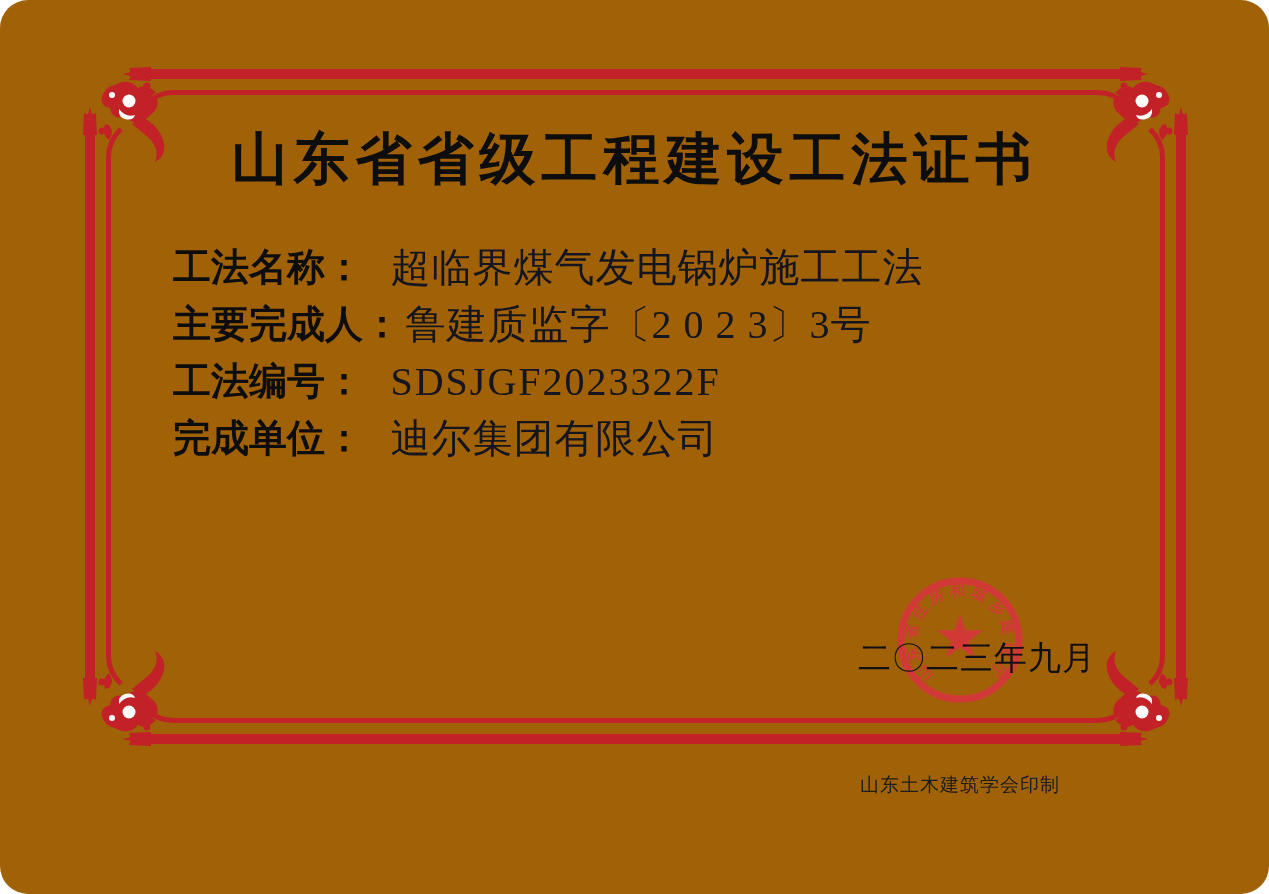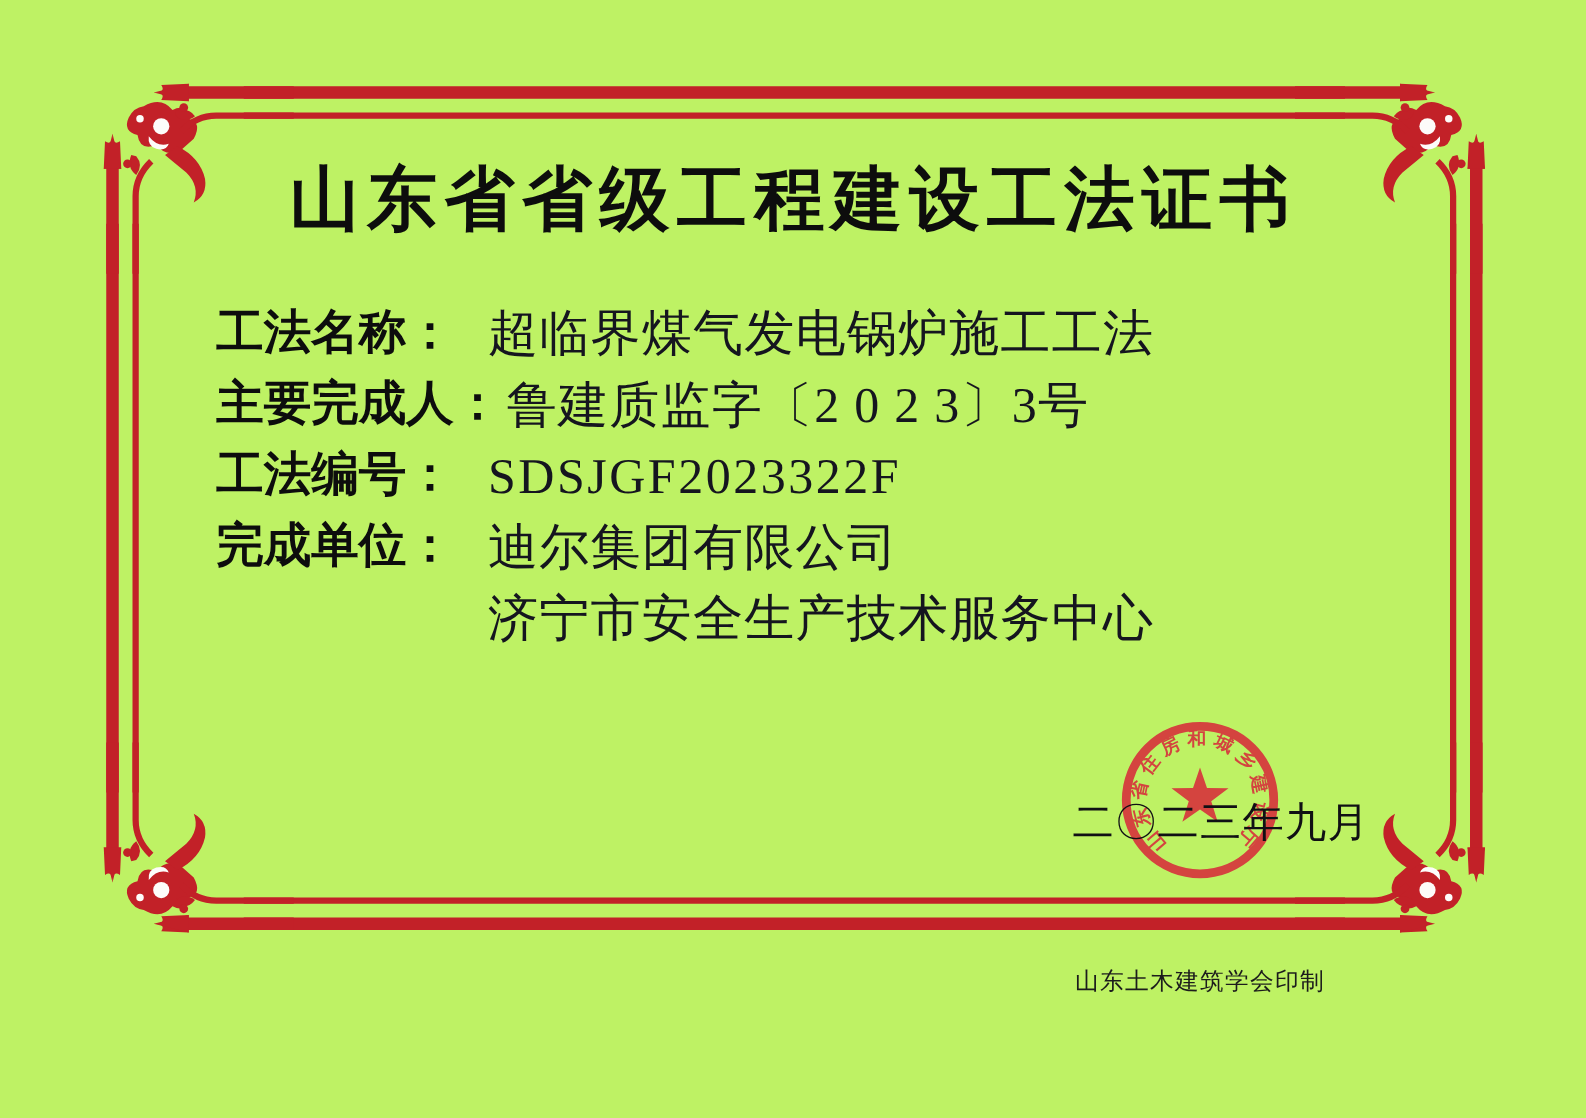--- a/index.html
+++ b/index.html
@@ -1,18 +1,18 @@
 <!DOCTYPE html>
 <html><head>
 <meta charset="utf-8">
 <style>
   * { margin:0; padding:0; box-sizing:border-box; }
   html,body { width:1269px; height:894px; }
   body { background:#ffffff; font-family:"Liberation Sans", sans-serif; }
-  .page { position:relative; width:1269px; height:894px; background:#bef264; overflow:hidden; }
+  .page { position:relative; width:1269px; height:894px; background:#a16207; overflow:hidden;border-radius:28px; }
 
   
   .frame { position:absolute; left:85px; top:69px; width:1101px; height:675px; }
   .bline { position:absolute; background:#c22128; }
   .l-top-outer    { top:0; left:110px; right:110px; height:10px; }
   .l-top-inner    { top:21px; left:110px; right:110px; height:5px; }
   .l-bottom-outer { bottom:0; left:110px; right:110px; height:10px; }
   .l-bottom-inner { bottom:21px; left:110px; right:110px; height:5px; }
   .l-left-outer   { left:0; top:110px; bottom:110px; width:10px; }
   .l-left-inner   { left:21px; top:110px; bottom:110px; width:5px; }
@@ -190,24 +190,20 @@
       <span class="fvalue">鲁建质监字〔2 0 2 3〕3号</span>
     </div>
     <div class="row">
       <span class="flabel">工法编号：</span>
       <span class="fvalue code">SDSJGF2023322F</span>
     </div>
     <div class="row">
       <span class="flabel">完成单位：</span>
       <span class="fvalue">迪尔集团有限公司</span>
     </div>
-    <div class="row">
-      <span class="flabel"></span>
-      <span class="fvalue">济宁市安全生产技术服务中心</span>
-    </div>
   </div>
 
   <svg class="seal" viewBox="0 0 132 132">
     <circle cx="66" cy="66" r="59" fill="none" stroke="#d6363c" stroke-width="7"></circle>
     <path id="sealArc" d="M51,107 A44,44 0 1 1 81,107" fill="none" stroke="none"></path>
     <text font-size="15" fill="#d6363c" letter-spacing="5" font-family="Liberation Serif, serif" font-weight="bold">
       <textPath href="#sealArc" startOffset="50%" text-anchor="middle">山东省住房和城乡建设厅</textPath>
     </text>
     <path fill="#d6363c" d="M66,40 L71.6,56.3 L88.8,56.6 L75,66.9 L80.1,83.4 L66,73.5 L51.9,83.4 L57,66.9 L43.2,56.6 L60.4,56.3 Z"></path>
   </svg>

